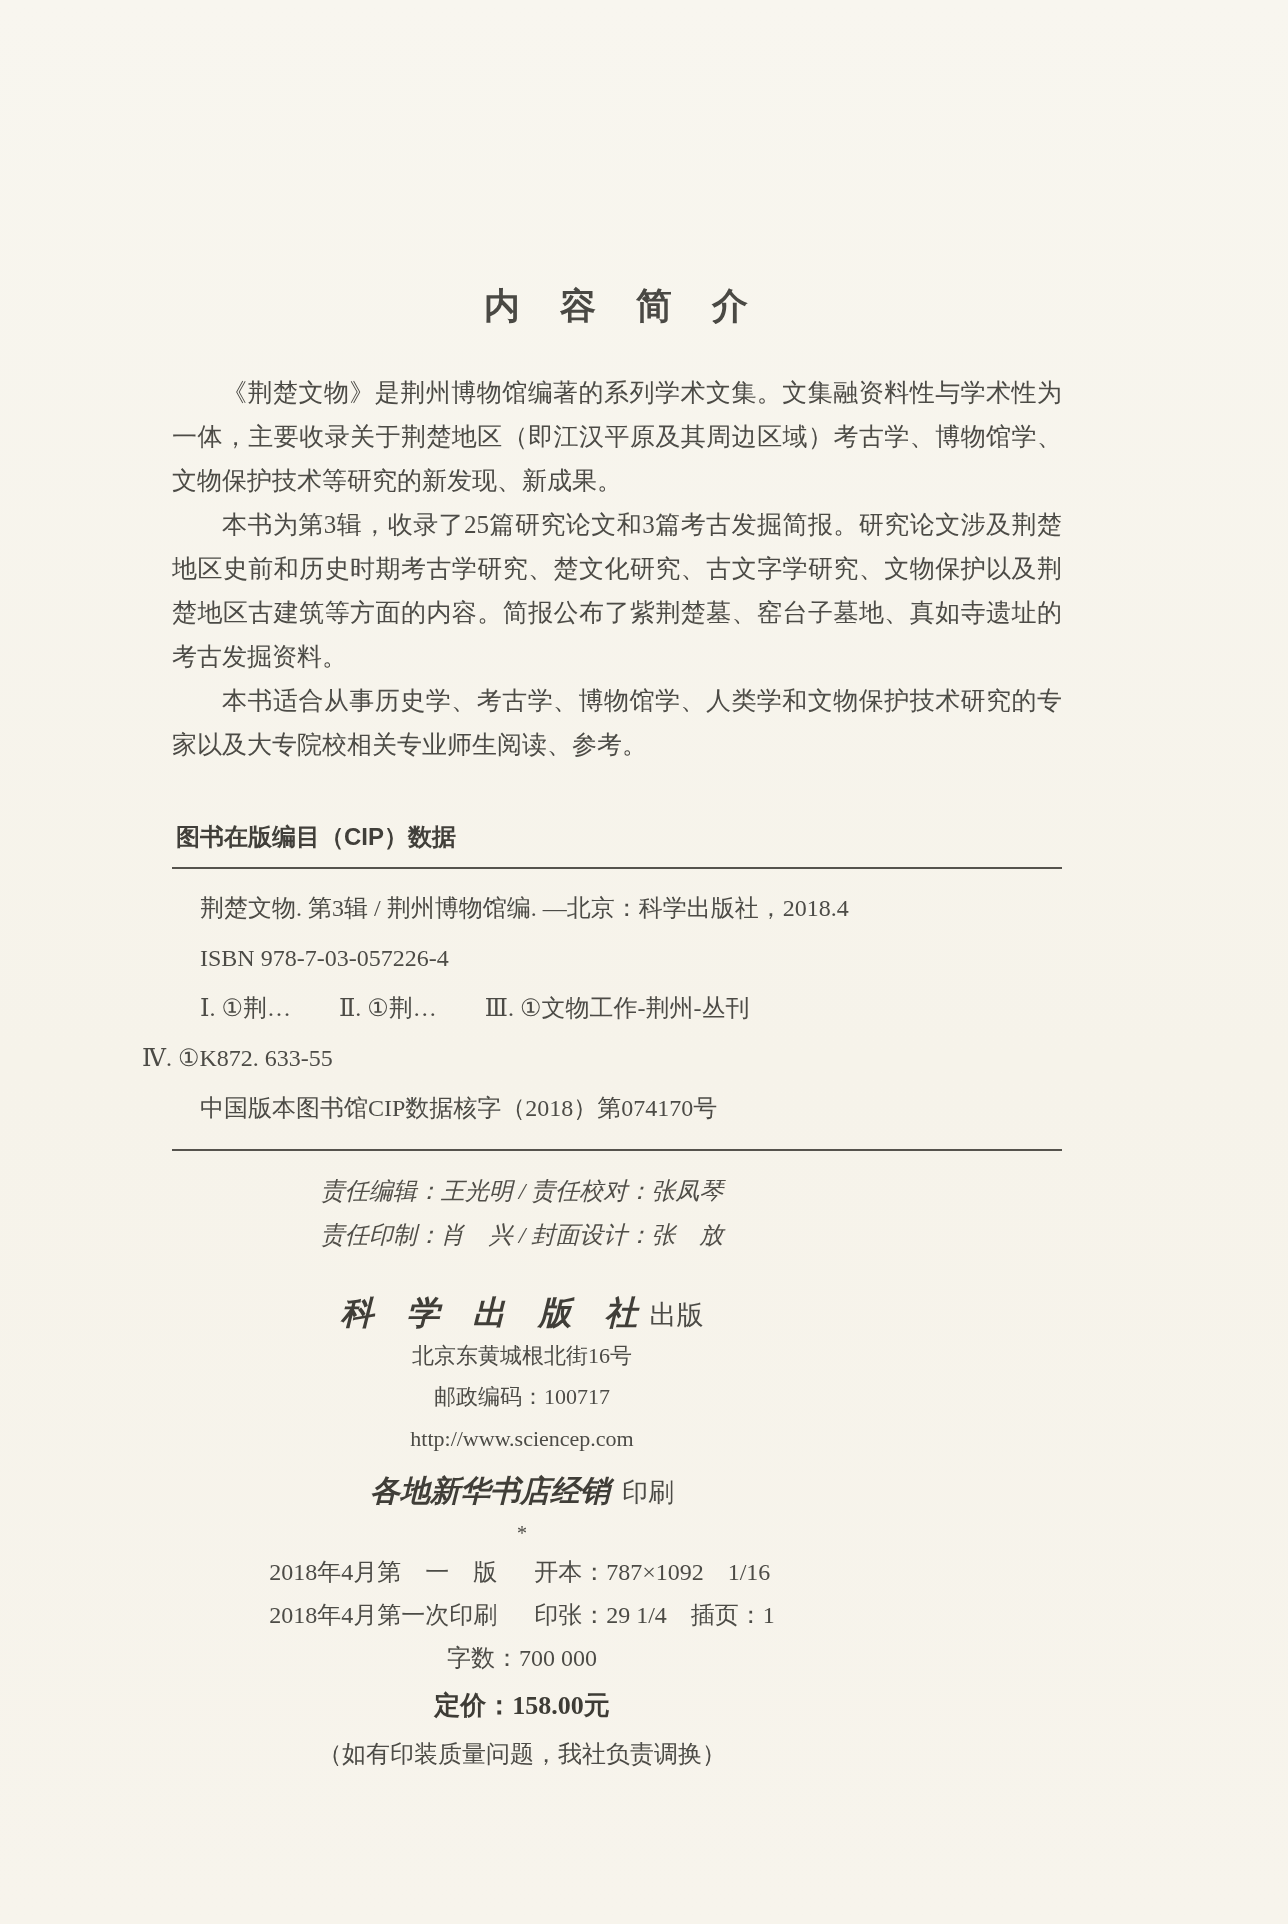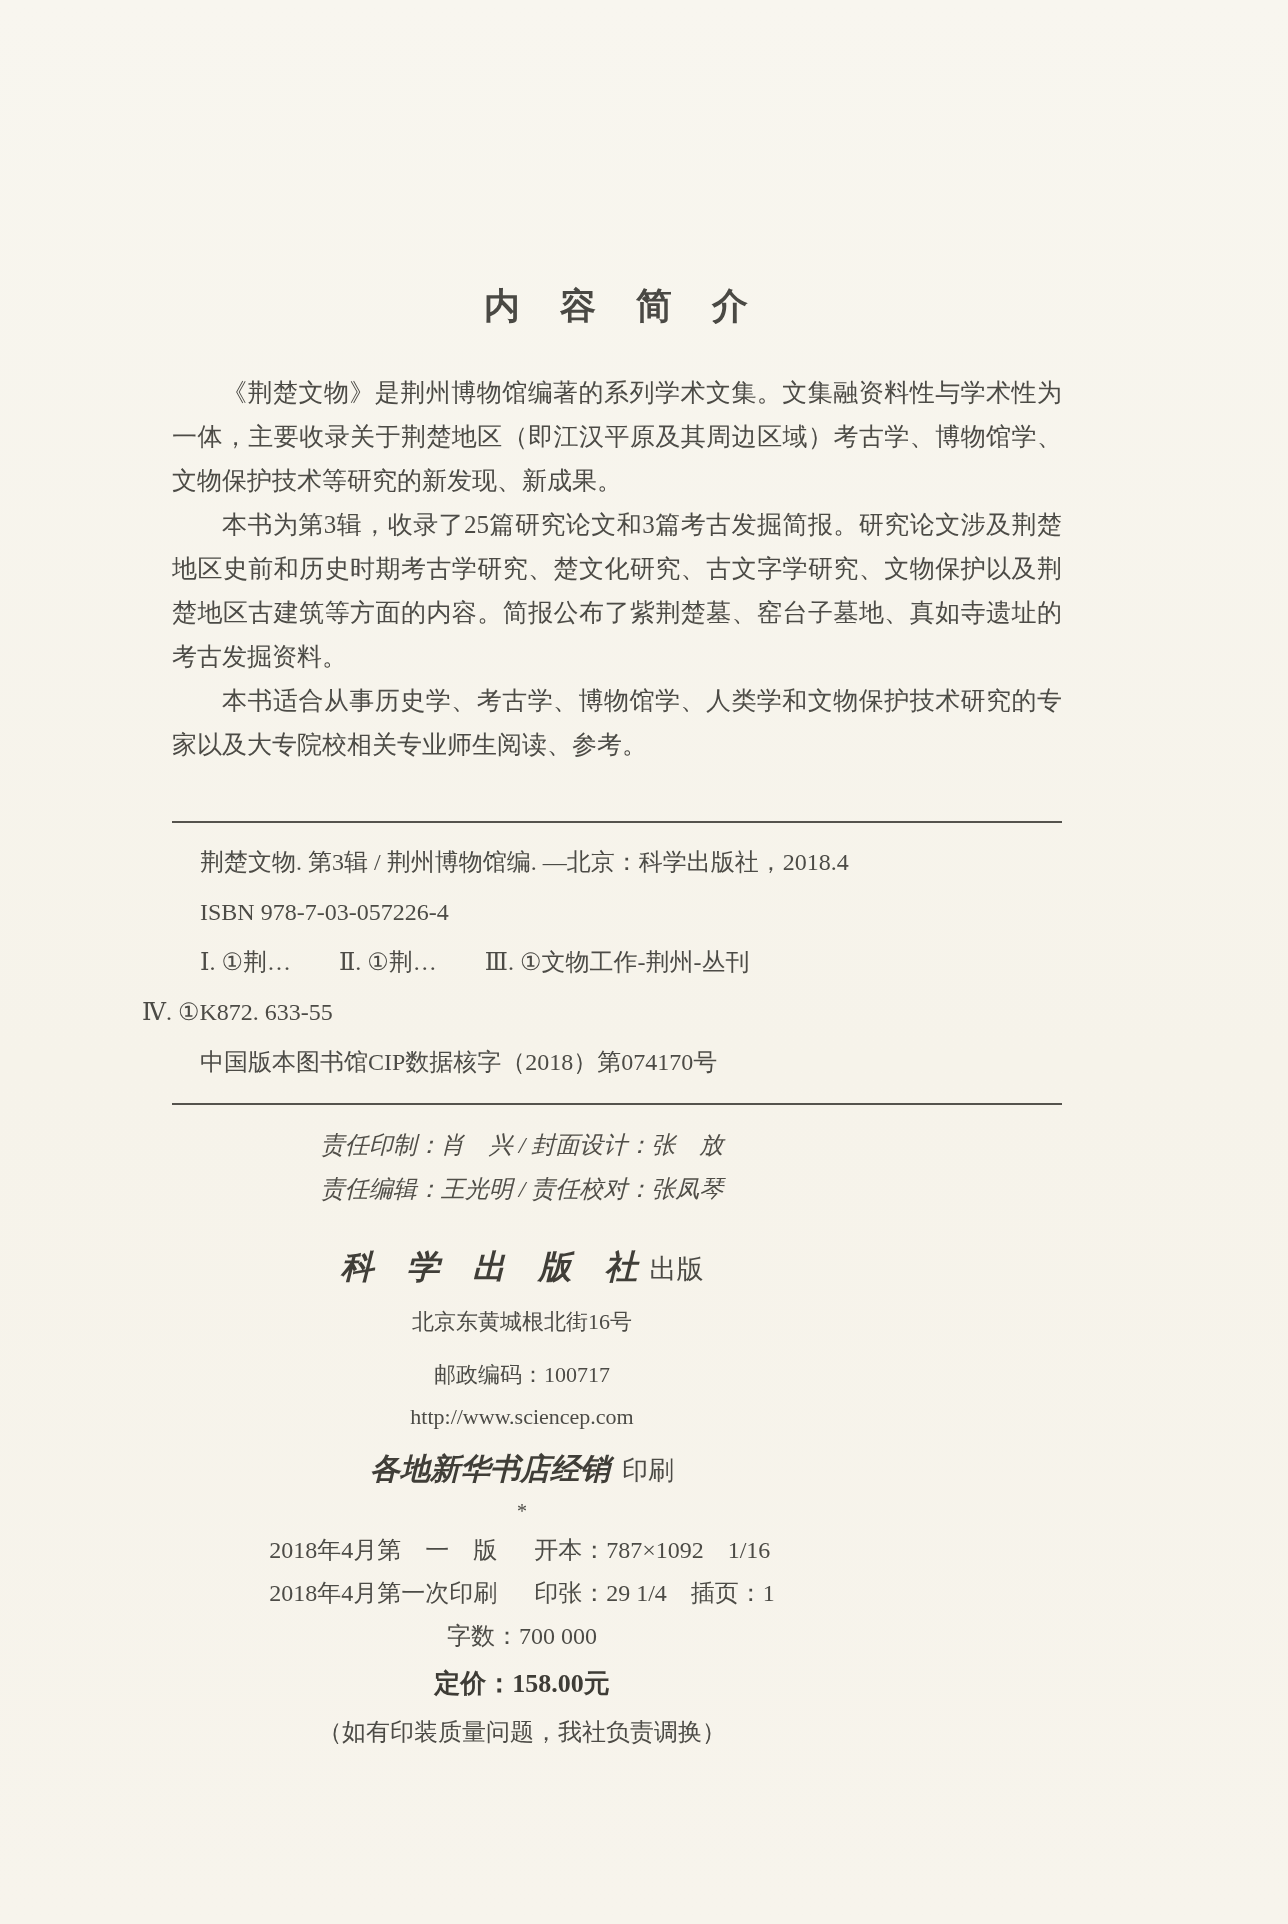--- a/index.html
+++ b/index.html
@@ -96,21 +96,20 @@
     font-style: normal;
     font-weight: normal;
     font-size: 27px;
     margin-left: 12px;
     color: #4c4b46;
   }
   .addr {
     font-size: 22px;
     line-height: 41px;
     color: #4c4b46;
-    margin-top: 12px;
   }
   .addr.first {
   }
   .website {
     font-size: 22px;
     line-height: 44px;
     color: #4c4b46;
   }
   .printer-line {
     margin-top: 8px;
@@ -166,36 +165,37 @@
 
     <h1 class="title">内　容　简　介</h1>
 
     <div class="intro">
       <p>《荆楚文物》是荆州博物馆编著的系列学术文集。文集融资料性与学术性为一体，主要收录关于荆楚地区（即江汉平原及其周边区域）考古学、博物馆学、文物保护技术等研究的新发现、新成果。</p>
       <p>本书为第3辑，收录了25篇研究论文和3篇考古发掘简报。研究论文涉及荆楚地区史前和历史时期考古学研究、楚文化研究、古文字学研究、文物保护以及荆楚地区古建筑等方面的内容。简报公布了紫荆楚墓、窑台子墓地、真如寺遗址的考古发掘资料。</p>
       <p>本书适合从事历史学、考古学、博物馆学、人类学和文物保护技术研究的专家以及大专院校相关专业师生阅读、参考。</p>
     </div>
 
     <div class="cip">
+      <div class="cip-header">图书在版编目（CIP）数据</div>
       <div class="rule"></div>
       <div class="cip-body">
         <div class="cip-line">荆楚文物. 第3辑 / 荆州博物馆编. —北京：科学出版社，2018.4</div>
         <div class="cip-line">ISBN 978-7-03-057226-4</div>
         <div class="cip-line">Ⅰ. ①荆…　　Ⅱ. ①荆…　　Ⅲ. ①文物工作-荆州-丛刊</div>
         <div class="cip-line outdent">Ⅳ. ①K872. 633-55</div>
         <div class="cip-line">中国版本图书馆CIP数据核字（2018）第074170号</div>
       </div>
       <div class="rule"></div>
     </div>
 
     <div class="colophon">
 
       <div class="staff">
+        <div>责任编辑：王光明 / 责任校对：张凤琴</div>
         <div>责任印制：肖　兴 / 封面设计：张　放</div>
-        <div>责任编辑：王光明 / 责任校对：张凤琴</div>
       </div>
 
       <div class="pub-name-line">
         <span class="brush">科　学　出　版　社</span><span class="pub-suffix">出版</span>
       </div>
       <div class="addr first">北京东黄城根北街16号</div>
       <div class="addr">邮政编码：100717</div>
       <div class="website">http://www.sciencep.com</div>
 
       <div class="printer-line">

